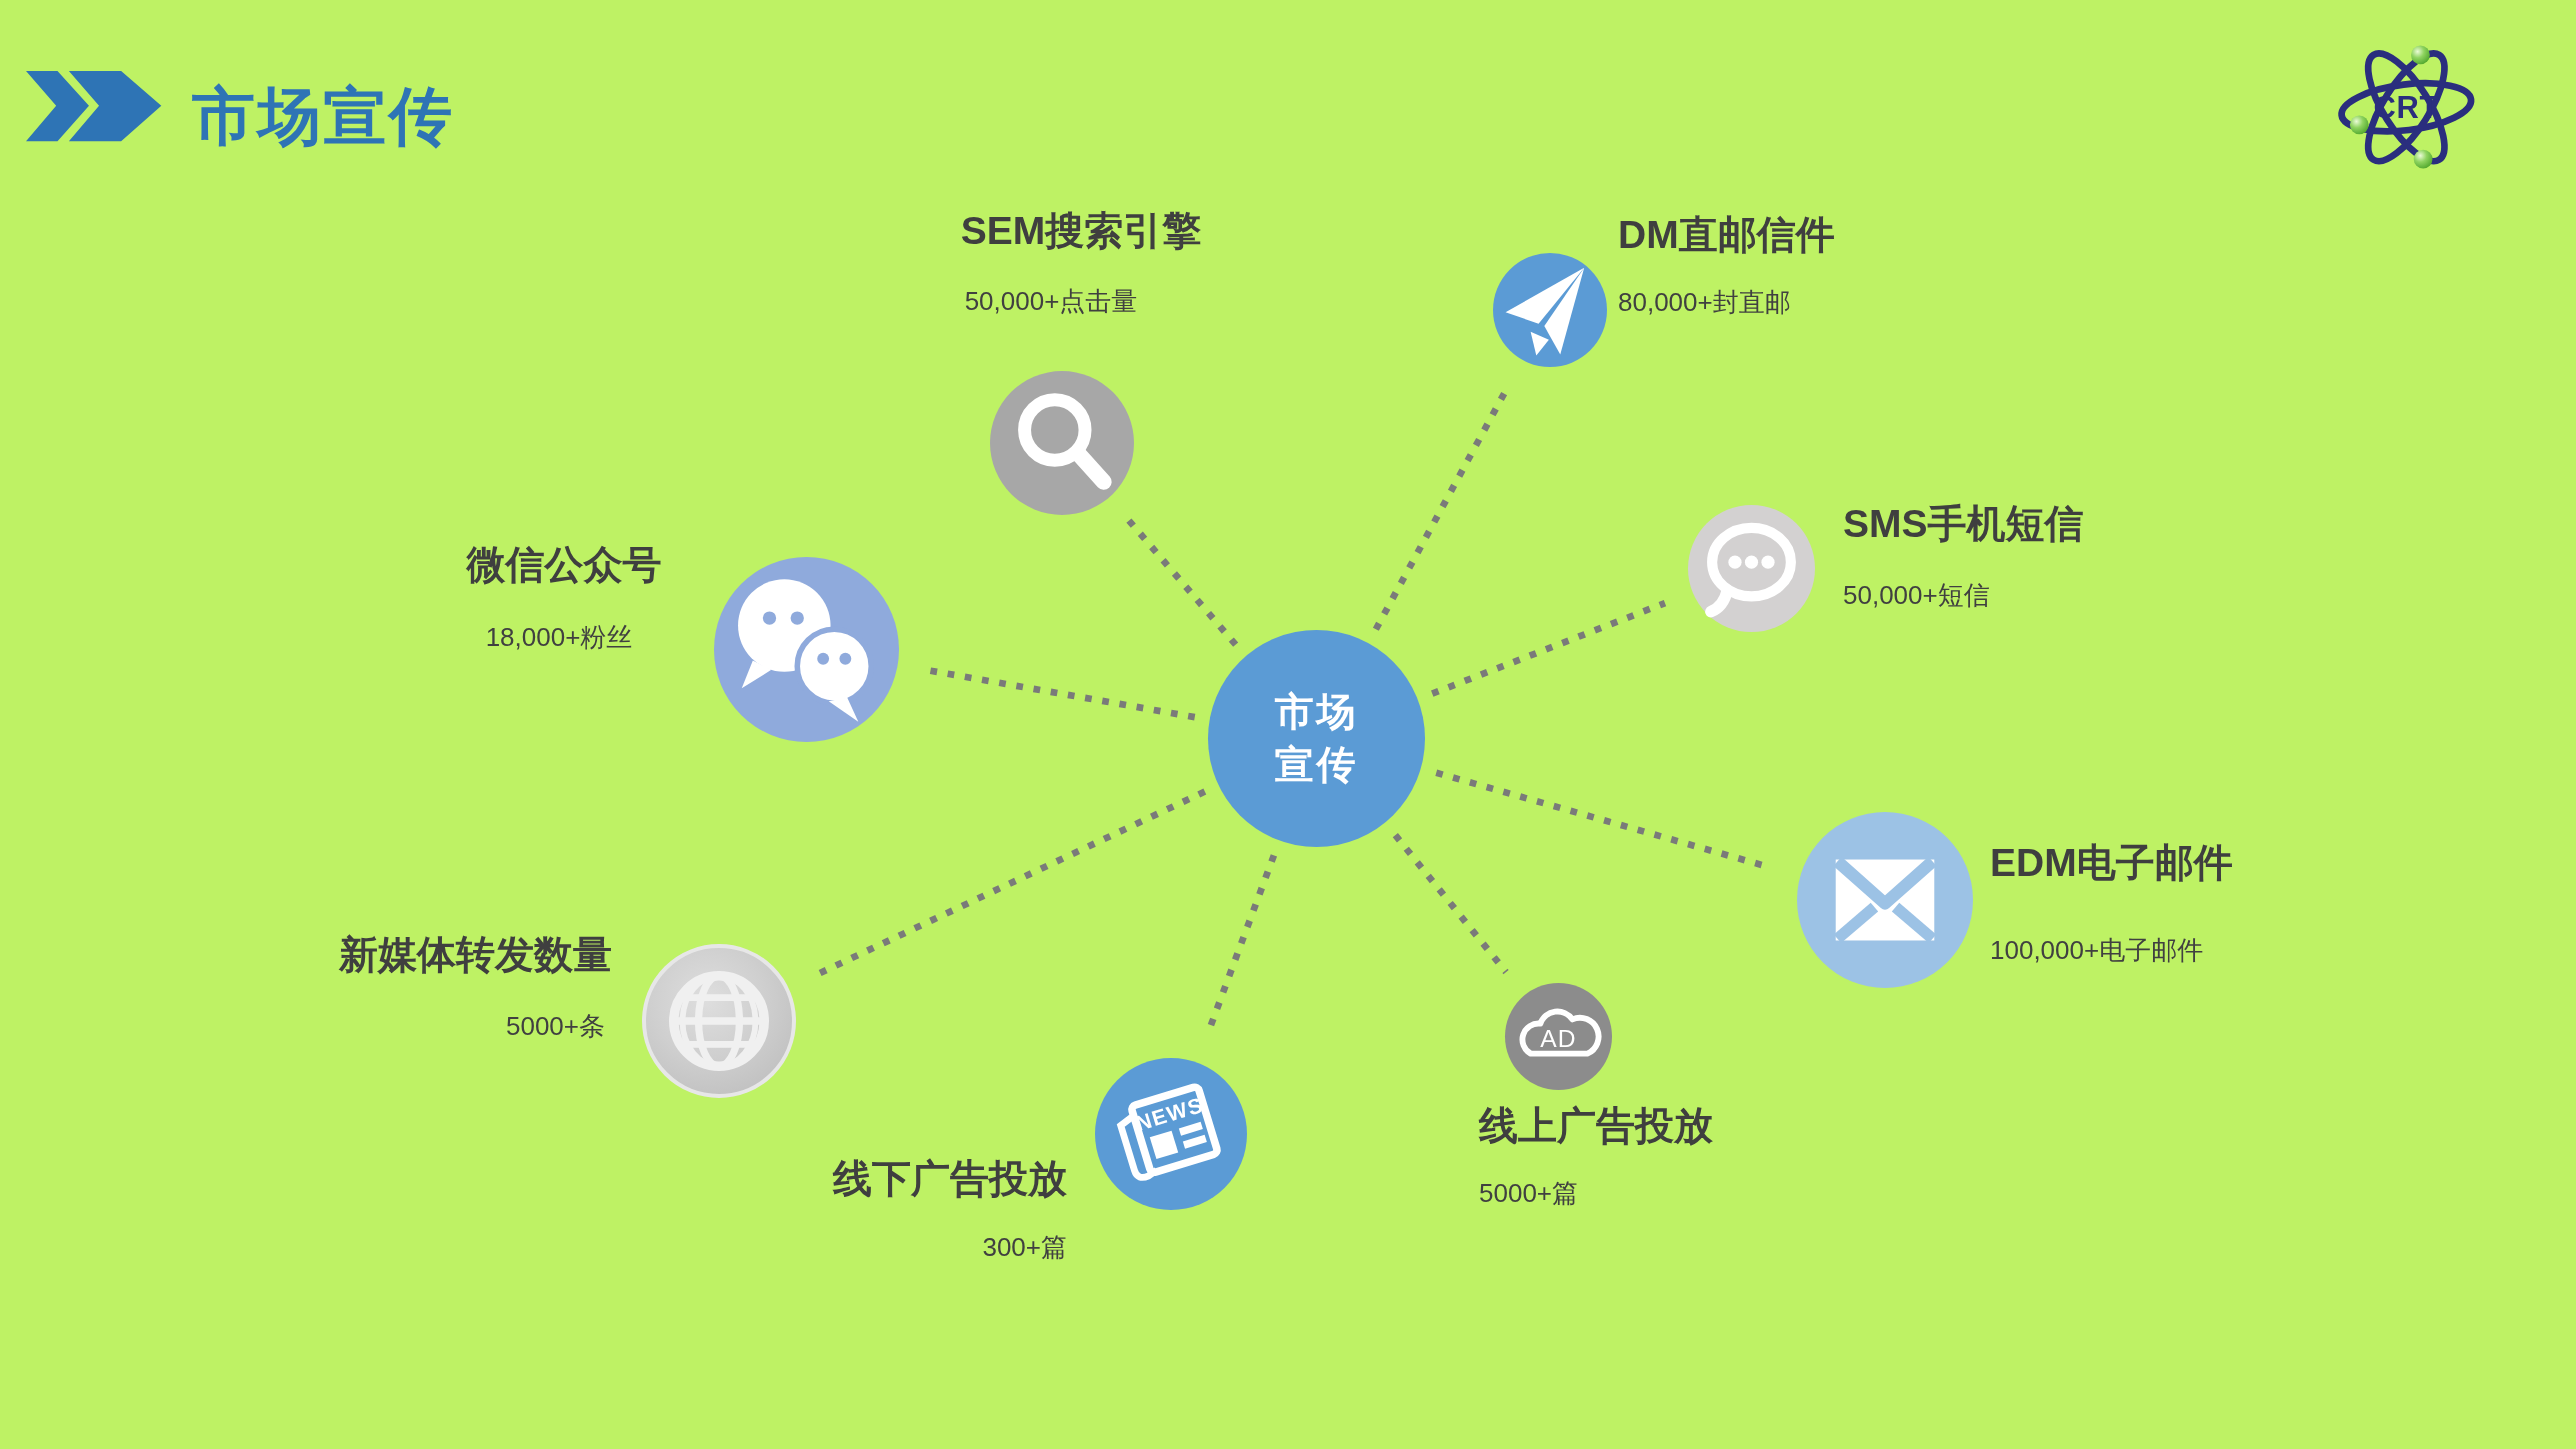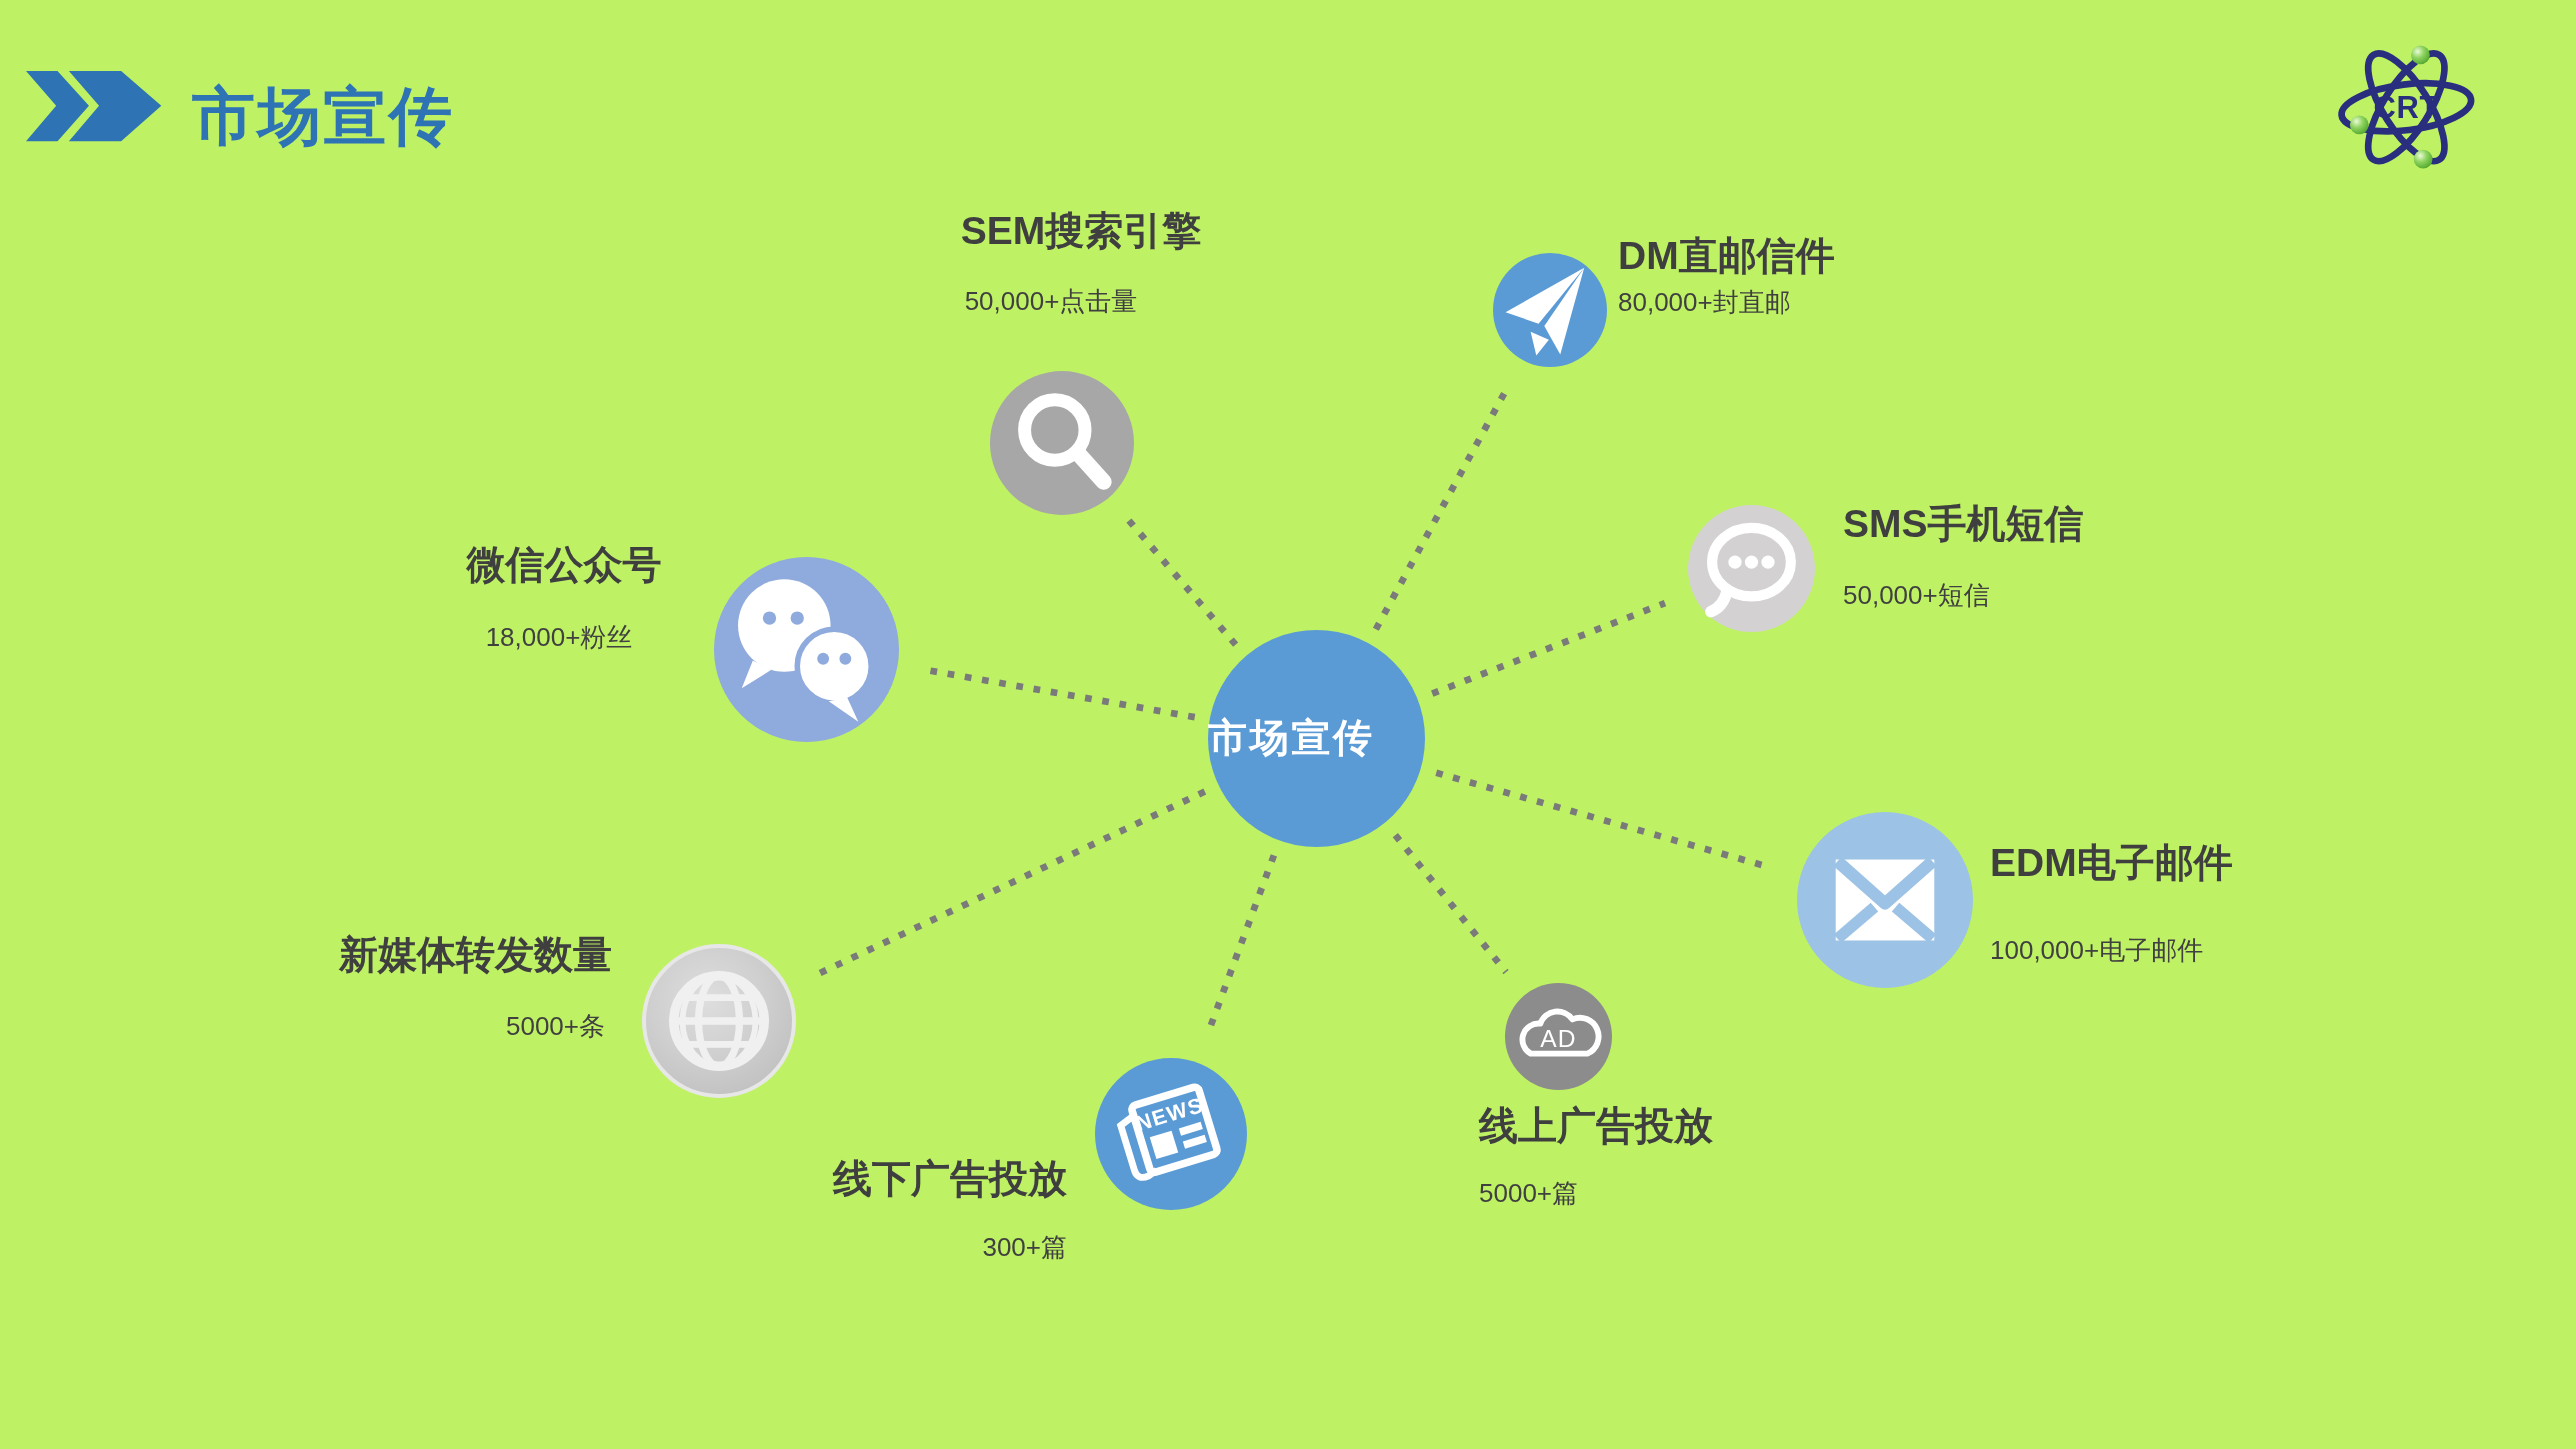--- a/index.html
+++ b/index.html
@@ -24,21 +24,21 @@
   .n-title{
     font-size:39px;font-weight:bold;color:#3F3F3F;line-height:1.15;white-space:nowrap;
   }
   .n-value{
     font-size:26px;font-weight:normal;color:#404040;line-height:1.15;white-space:nowrap;
   }
   .center-x{transform:translateX(-50%);}
   
   #hub{
     left:1208px;top:630px;width:217px;height:217px;border-radius:50%;background:#5B9BD5;
-    display:flex;flex-direction:row;align-items:center;
+    display:flex;flex-direction:column;align-items:center;justify-content:center;
   }
   #hub .hub-line{
     color:#ffffff;font-size:39px;font-weight:bold;letter-spacing:2.7px;line-height:1.35;white-space:nowrap;
   }
   
   #circle-new-media{
     background:radial-gradient(circle at 42% 36%, #DEDEDE 0%, #CFCFCF 45%, #B9B9B9 100%) !important;
     border:4px solid #E7E7E7;box-sizing:border-box;
   }
 </style>
@@ -99,21 +99,21 @@
     </svg>
   </div>
 
   <div class="abs node-circle" style="left: 1493px; top: 253px; width: 114px; height: 114px; background: rgb(91, 155, 213);">
     <svg viewBox="0 0 100 100">
       <polygon points="80,13 11,52 40,62" fill="#fff"></polygon>
       <polygon points="80,13 45,64 59,89" fill="#fff"></polygon>
       <polygon points="33,69 38,90 49,76" fill="#fff"></polygon>
     </svg>
   </div>
-  <div class="abs n-title" style="left:1618px;top:234px;">DM直邮信件</div>
+  <div class="abs n-title" style="left:1618px;top:213px;">DM直邮信件</div>
   <div class="abs n-value" style="left:1618px;top:288px;">80,000+封直邮</div>
 
   <div class="abs node-circle" style="left: 1688px; top: 505px; width: 127px; height: 127px; background: rgb(211, 209, 209);">
     <svg viewBox="0 0 100 100">
       <ellipse cx="50" cy="45" rx="31" ry="27" fill="none" stroke="#fff" stroke-width="8"></ellipse>
       <circle cx="37" cy="45" r="5.2" fill="#fff"></circle>
       <circle cx="50" cy="45" r="5.2" fill="#fff"></circle>
       <circle cx="63" cy="45" r="5.2" fill="#fff"></circle>
       <path d="M31,67 Q28,80 18,84" fill="none" stroke="#fff" stroke-width="9" stroke-linecap="round"></path>
     </svg>

